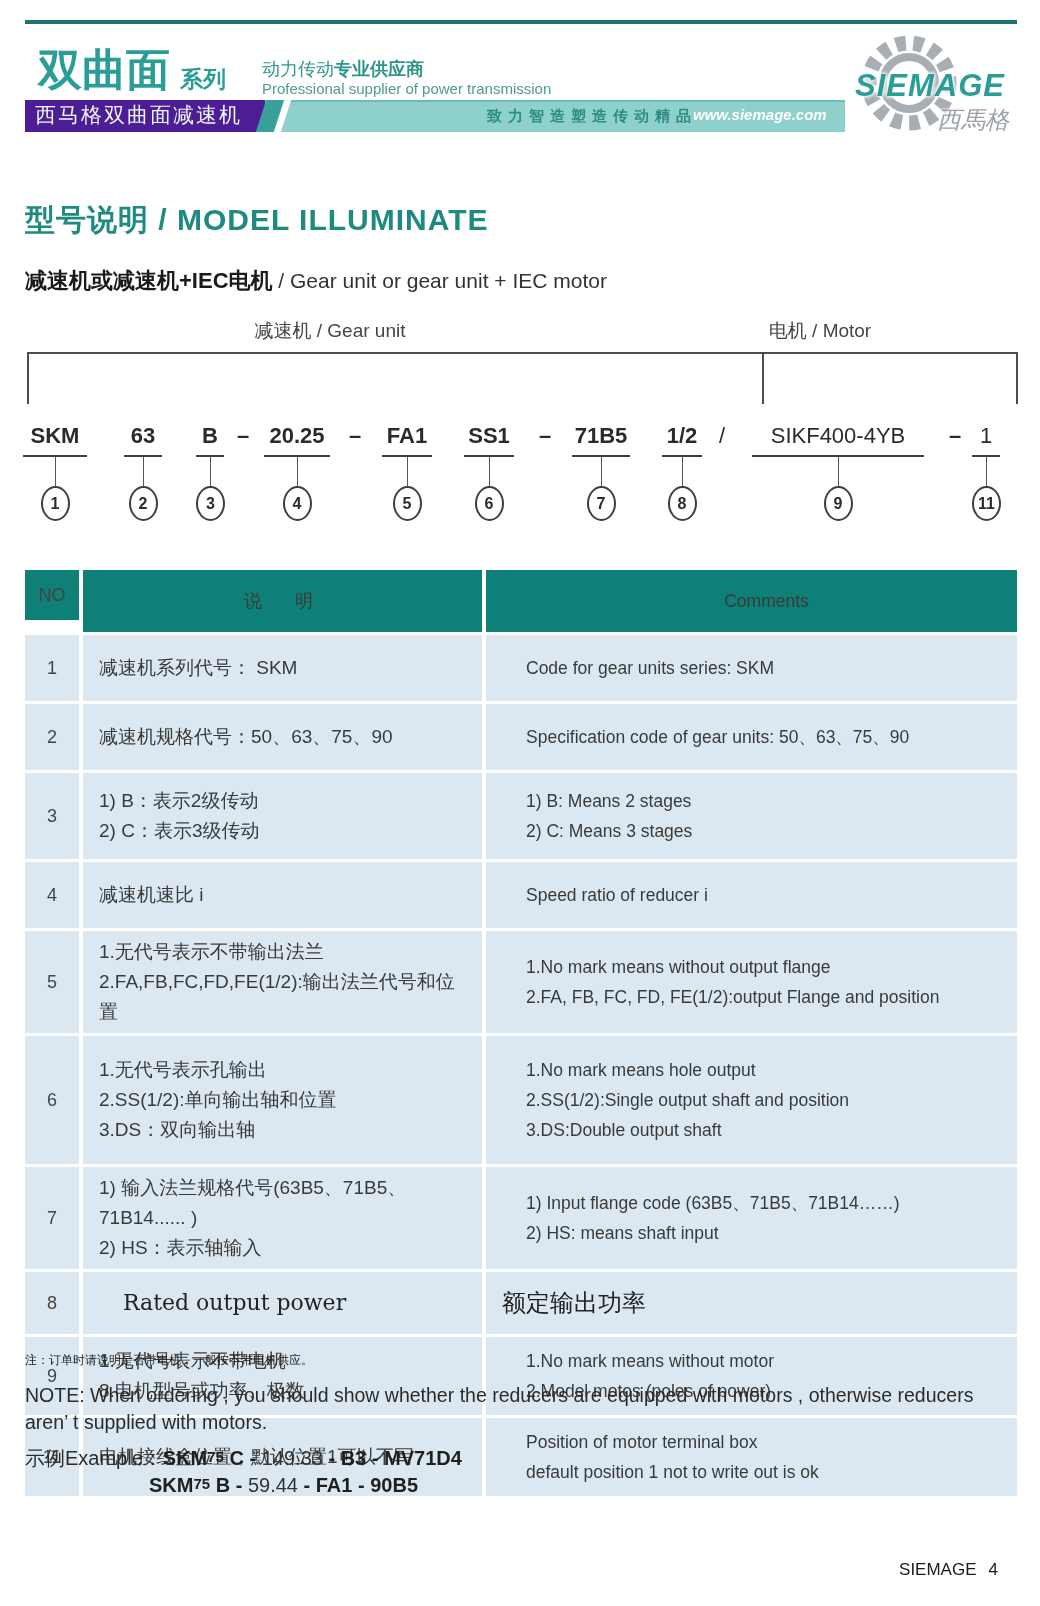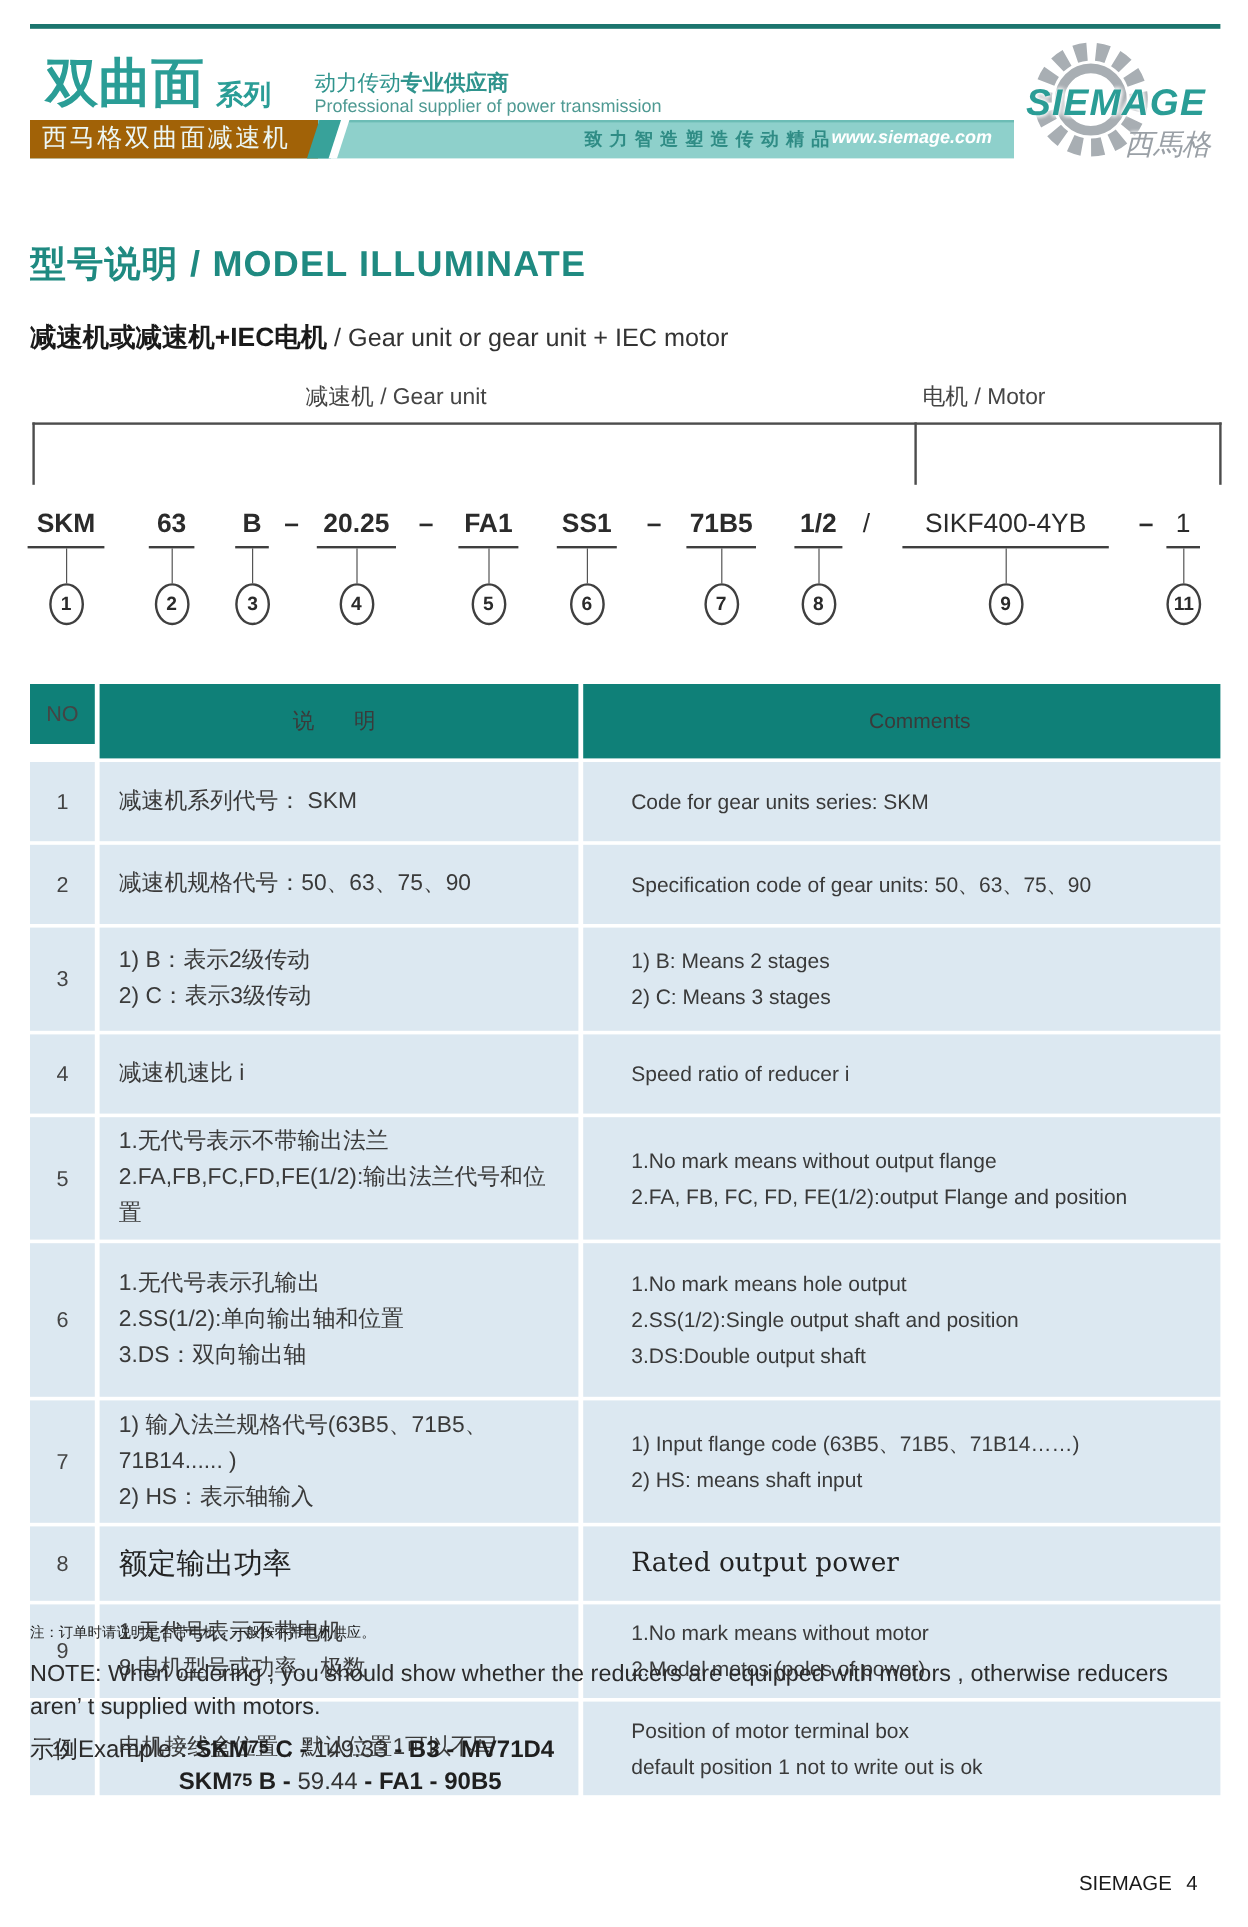--- a/index.html
+++ b/index.html
@@ -9,21 +9,21 @@
   
   .top-line{position:absolute;left:25px;top:20px;width:992px;height:4px;background:#1c756e;}
   .series-wrap{position:absolute;left:38px;top:48px;display:flex;align-items:flex-end;gap:10px;}
   .series-title{font-size:44px;font-weight:bold;color:#2a9d96;line-height:1;}
   .series-suffix{font-size:23px;font-weight:bold;color:#2a9d96;line-height:1.1;}
   .supplier{position:absolute;left:262px;top:57px;font-size:18px;color:#2f948d;}
   .supplier b{font-weight:bold;}
   .supplier-en{position:absolute;left:262px;top:80px;font-size:15px;color:#4f9a93;}
   .banner{position:absolute;left:25px;top:100px;width:866px;height:30px;background:#8ed0cb;
           border-top:2px solid #6cbcb5;}
-  .banner-left{position:absolute;left:0;top:-2px;bottom:0;width:240px;background:#a16207;}
+  .banner-left{position:absolute;left:0;top:-2px;bottom:0;width:240px;background:#4c1d95;}
   .banner-left::after{content:"";position:absolute;right:-16px;top:0;bottom:0;width:20px;
           background:#38a29a;transform:skewX(-18deg);}
   .banner-slash{position:absolute;left:254px;top:-2px;bottom:0;width:7px;background:#ffffff;
           transform:skewX(-18deg);}
   .banner-product{position:relative;z-index:2;font-family:"DejaVu Serif", serif;font-size:21px;
           color:#ecf7f5;letter-spacing:2px;padding-left:10px;line-height:30px;white-space:nowrap;}
   .banner-slogan{position:absolute;left:462px;top:5px;font-size:15px;font-weight:bold;
           color:#2f8c85;letter-spacing:6px;white-space:nowrap;}
   .banner-url{position:absolute;left:668px;top:4px;font-size:15px;font-weight:bold;
           font-style:italic;color:#ffffff;white-space:nowrap;}
@@ -274,25 +274,25 @@
             <div>1) 输入法兰规格代号(63B5、71B5、71B14...... )</div>
             <div>2) HS：表示轴输入</div>
           </div>
           <div class="cell en" style="min-height: 66px;">
             <div>1) Input flange code (63B5、71B5、71B14……)</div>
             <div>2) HS: means shaft input</div>
           </div>
         </div>
         <div class="trow serif">
           <div class="cell no" style="min-height: 50px;">8</div>
+          <div class="cell en" style="min-height: 50px;">
+            <div>Rated output power</div>
+          </div>
           <div class="cell cn" style="min-height: 50px;">
             <div>额定输出功率</div>
-          </div>
-          <div class="cell en" style="min-height: 50px;">
-            <div>Rated output power</div>
           </div>
         </div>
         <div class="trow">
           <div class="cell no" style="min-height: 66px;">9</div>
           <div class="cell cn" style="min-height: 66px;">
             <div>1.无代号表示不带电机</div>
             <div>8.电机型号或功率、极数</div>
           </div>
           <div class="cell en" style="min-height: 66px;">
             <div>1.No mark means without motor</div>

